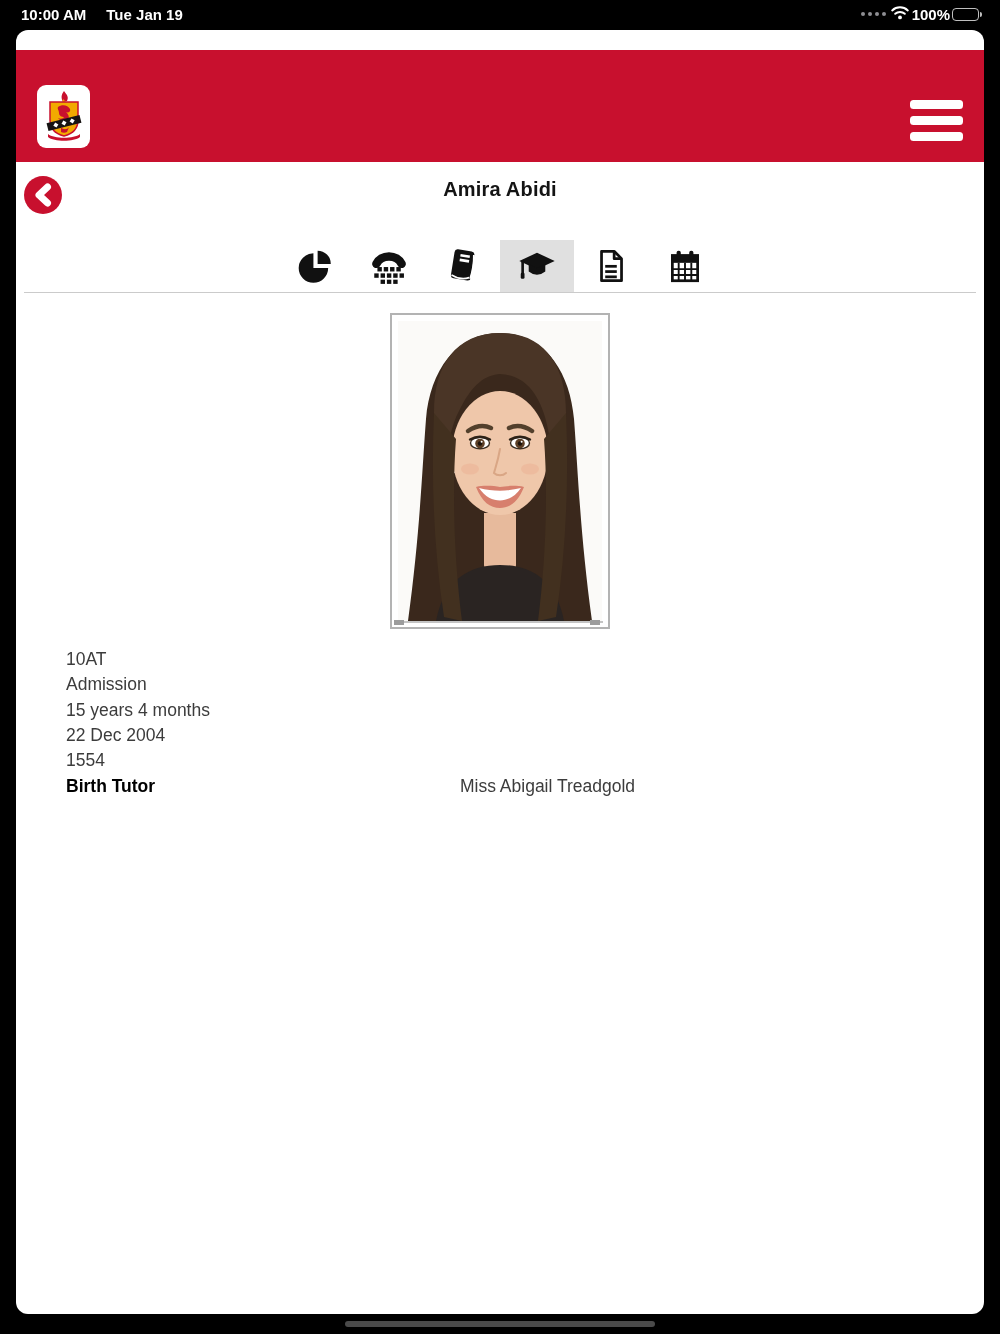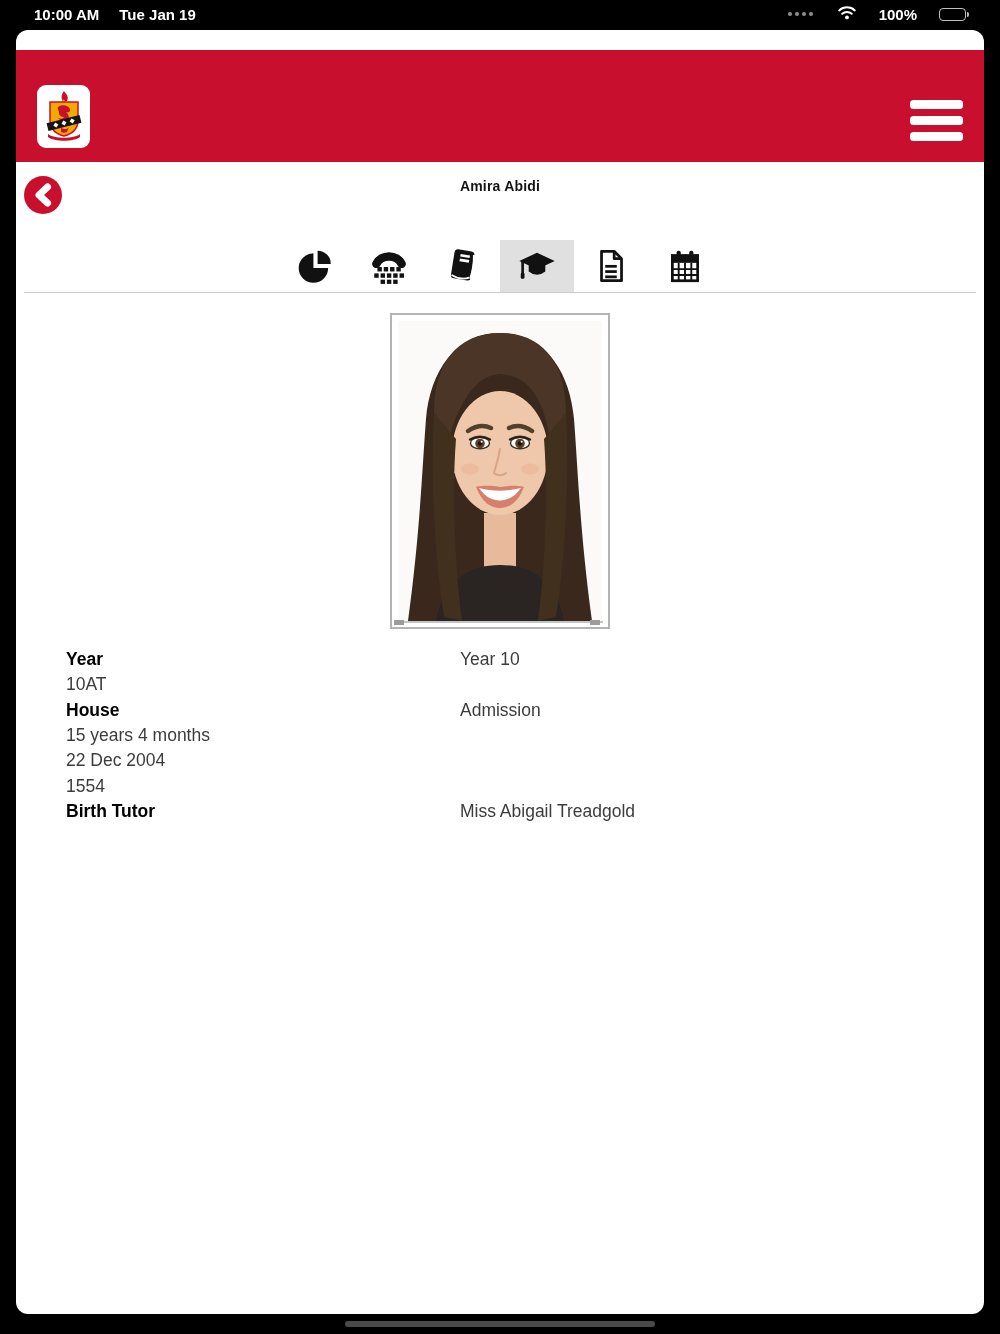--- a/index.html
+++ b/index.html
@@ -12,24 +12,24 @@
   .device{
     position:relative;width:1000px;height:1334px;
     background:var(--status-bar-bg);
     font-family:"Liberation Sans","DejaVu Sans",sans-serif;
     overflow:hidden;
   }
   
   .status-bar{
     position:absolute;top:0;left:0;right:0;height:28px;
     display:flex;justify-content:space-between;align-items:center;
-    padding:0 34px;color:#fff;font-size:15px;font-weight:600;
+    padding:0 21px;color:#fff;font-size:15px;font-weight:600;
   }
   .sb-left{display:flex;gap:20px;align-items:center;}
-  .sb-right{display:flex;gap:22px;align-items:center;}
+  .sb-right{display:flex;gap:2px;align-items:center;}
   .cell-dots{display:flex;gap:3px;align-items:flex-end;margin-right:2px;}
   .cell-dots i{width:4px;height:4px;border-radius:50%;background:#8e8e93;display:block;}
   .battery{position:relative;width:27px;height:13px;border:1px solid rgba(255,255,255,.75);border-radius:4px;padding:1px;}
   .battery .fill{width:100%;height:100%;background:#fff;border-radius:2px;}
   .battery .tip{position:absolute;right:-4px;top:3.5px;width:2.5px;height:5px;background:rgba(255,255,255,.75);border-radius:0 2px 2px 0;}
   
   .app{
     position:absolute;left:16px;top:30px;width:968px;height:1284px;
     background:#fff;border-radius:12px;overflow:hidden;
   }
@@ -45,21 +45,21 @@
   .hamburger{margin-top:28px;width:53px;display:flex;flex-direction:column;gap:7px;cursor:pointer;}
   .hamburger i{display:block;height:9px;border-radius:3.5px;background:#fff;}
   
   .nav-row{position:relative;height:78px;background:#fff;}
   .back-btn{
     position:absolute;left:8px;top:14px;width:38px;height:38px;border-radius:50%;
     background:var(--accent);display:flex;align-items:center;justify-content:center;cursor:pointer;
   }
   .page-title{
     position:absolute;left:0;right:0;top:16px;text-align:center;
-    font-size:14px;font-weight:bold;color:#141414;letter-spacing:.2px;
+    font-size:20px;font-weight:bold;color:#141414;letter-spacing:.2px;
   }
   
   .tab-bar{
     height:53px;margin:0 8px;display:flex;justify-content:center;align-items:stretch;
     border-bottom:1px solid #cbcbcb;
   }
   .tab{width:74px;display:flex;align-items:center;justify-content:center;cursor:pointer;}
   .tab.active{background:var(--tab-active-bg);}
   .tab svg{display:block;}
   
@@ -269,28 +269,23 @@
           <path d="M102 128 C100 140 97 148 96 152 C99 155 105 155 108 152" fill="none" stroke="#d9a685" stroke-width="2" stroke-linecap="round"></path>
 
           <path d="M78 166 C86 164 96 165 102 166 C108 165 118 164 126 166 C120 181 112 187 102 187 C92 187 84 181 78 166 Z" fill="#d77f6d"></path>
           <path d="M81 167 C95 170.5 109 170.5 123 167 C117 176 109 179.5 102 179.5 C95 179.5 87 176 81 167 Z" fill="#fff"></path>
         </svg>
       </div>
     </div>
 
     <div class="details">
       <div class="detail-row">
-        <span class="detail-label">Year</span>
-        <span class="detail-value">Year 10</span>
-      </div>
-      <div class="detail-row">
         <span class="detail-value">10AT</span>
       </div>
       <div class="detail-row">
-        <span class="detail-label">House</span>
         <span class="detail-value">Admission</span>
       </div>
       <div class="detail-row">
         <span class="detail-value">15 years 4 months</span>
       </div>
       <div class="detail-row">
         <span class="detail-value">22 Dec 2004</span>
       </div>
       <div class="detail-row">
         <span class="detail-value">1554</span>

